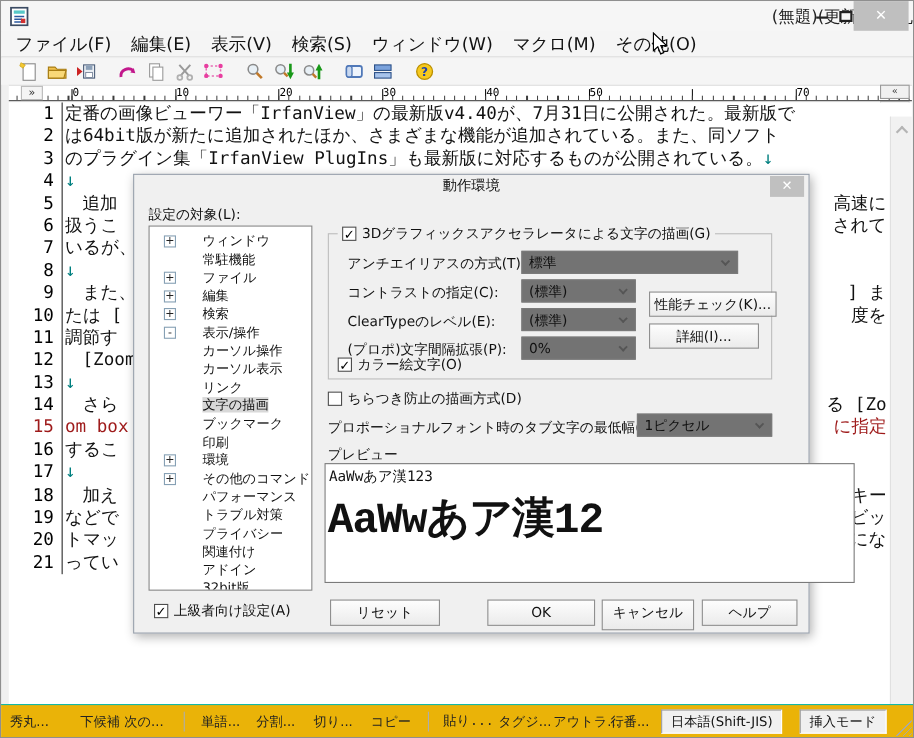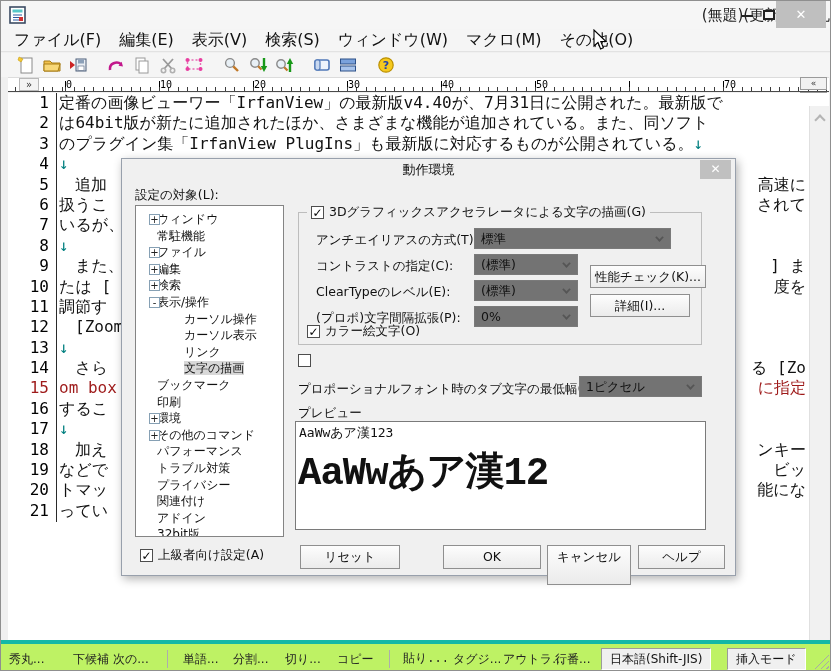--- a/index.html
+++ b/index.html
@@ -42,21 +42,21 @@
   .chev-up{width:8px;height:8px;border-left:2px solid #b4b4b4;border-top:2px solid #b4b4b4;
     transform:rotate(45deg);margin:10px auto 0}
   .lines{position:absolute;top:0;left:0;right:21px}
   .ed-line{position:relative;height:20.4px;line-height:20.4px;white-space:pre;padding-left:51px}
   .lnum{position:absolute;left:0;top:0;width:41px;text-align:right;color:#000}
   .rtext{position:absolute;right:2px;top:0}
   .arrow{color:#007f7f}
   .ed-line.red .lnum,.ed-line.red .ltext,.ed-line.red .rtext{color:#9e1a1a}
   .vline{position:absolute;left:48px;top:0;width:1px;height:429px;background:#2a2a2a}
   
-  .statusbar{position:absolute;left:0;right:0;bottom:0;height:30px;background:#bef264;border-top:4px solid #14b8a6;
+  .statusbar{position:absolute;left:0;right:0;bottom:0;height:30px;background:#eab308;border-top:1px solid #14b8a6;
     font-size:12px}
   .sb-it{position:absolute;top:0;height:30px;line-height:30px;white-space:nowrap;color:#222}
   .sb-it.sbsep{width:1px;height:18px;top:6px;background:#adadad}
   .sb-box{position:absolute;top:4px;height:22px;line-height:20px;padding:0 8px;background:#f0f0f0;
     border:1px solid;border-color:#9b9b9b #ffffff #ffffff #9b9b9b;white-space:nowrap}
   .grip{position:absolute;right:1px;bottom:1px;width:15px;height:15px;
     background:repeating-linear-gradient(135deg,transparent 0 3px,#a8a8a8 3px 4px);
     clip-path:polygon(100% 0,100% 100%,0 100%)}
   
   .dialog{position:absolute;left:120px;top:157px;width:615px;height:418px;background:#f0f0f0;
@@ -66,32 +66,32 @@
     text-align:center;line-height:19px;font-size:12px}
   .abs{position:absolute}
   .cb{width:13px;height:13px;border:1px solid #4d4d4d;background:#fff;display:inline-block;flex:none;
     font-size:12px;line-height:12px;text-align:center;color:#000;font-weight:bold}
   .cbrow{display:flex;align-items:center;gap:5px;white-space:nowrap}
   .tree{position:absolute;left:13px;top:46px;width:149px;height:332px;background:#fff;border:1px solid #848484;
     padding-top:5px;overflow:hidden}
   .titem{position:relative;height:16.6px;line-height:16.6px;font-size:12px;white-space:nowrap}
   .tbox{position:absolute;left:13px;top:3px;width:11px;height:11px;border:1px solid #86a0b4;background:#fff;
     text-align:center;line-height:9px;font-size:10px;color:#222}
-  .titem .lbl{margin-left:21px}
+  .titem .lbl{margin-left:48px}
   .titem.child .lbl{margin-left:48px}
   .titem.selected .lbl{background:#d8d8d8}
   .group{position:absolute;left:176px;top:53px;width:404px;height:133px;border:1px solid #bdbdbd}
   .group-legend{position:absolute;left:8px;top:-9px;background:#f0f0f0;padding:0 4px}
   .combo{position:absolute;background:#737373;border:1px solid #7a7a7a;line-height:19px;padding-left:6px;
     white-space:nowrap;overflow:hidden}
   .combo .chev{position:absolute;right:7px;top:5px;width:7px;height:7px;border-right:2px solid #555;
     border-bottom:2px solid #555;transform:rotate(45deg) scale(.85)}
   .pbtn{position:absolute;background:linear-gradient(#fdfdfd,#ebebeb);border:1px solid #8f8f8f;
     text-align:center;font-size:12.5px;white-space:nowrap}
-  .preview-box{position:absolute;left:173px;top:262px;width:411px;height:109px;background:#fff;
+  .preview-box{position:absolute;left:173px;top:262px;width:482px;height:109px;background:#fff;
     border:1px solid #7a7a7a;overflow:hidden}
   .pv-small{font-family:"DejaVu Sans Mono",monospace;font-size:13px;margin:2px 0 0 3px;white-space:nowrap}
   .pv-large{font-family:Liberation Mono, monospace;font-weight:600;font-size:39px;line-height:64px;
     margin-left:2px;white-space:nowrap;letter-spacing:-1px}
   .cursor{position:absolute;left:592px;top:28px;width:15px;height:22px;pointer-events:none;z-index:50}
 </style>
 </head>
 <body>
 
 <div class="window">
@@ -318,36 +318,37 @@
       <div class="pbtn" style="left:291px;top:52px;width:116px;height:23px;line-height:21px">性能チェック(K)...</div>
       <div class="pbtn" style="left:291px;top:81px;width:100px;height:23px;line-height:21px">詳細(I)...</div>
       <div class="cbrow abs" style="left:8px;top:110px">
         <span class="cb">✓</span>
         <span>カラー絵文字(O)</span>
       </div>
     </div>
 
     <div class="cbrow abs" style="left:176px;top:195px">
       <span class="cb"></span>
+      <span>ちらつき防止の描画方式(D)</span>
     </div>
 
     <div class="abs" style="left:176px;top:222px">プロポーショナルフォント時のタブ文字の最低幅(M):</div>
     <div class="combo" style="left:457px;top:217px;width:123px;height:21px">
       <span>1ピクセル</span><span class="chev"></span>
     </div>
 
     <div class="abs" style="left:176px;top:246px">プレビュー</div>
     <div class="preview-box">
       <div class="pv-small">AaWwあア漢123</div>
       <div class="pv-large">AaWwあア漢12</div>
     </div>
 
     <div class="pbtn" style="left:321px;top:386px;width:98px;height:24px;line-height:22px">OK</div>
     <div class="pbtn" style="left:178px;top:386px;width:100px;height:24px;line-height:22px">リセット</div>
-    <div class="pbtn" style="left:425px;top:386px;width:84px;height:40px;line-height:22px">キャンセル</div>
+    <div class="pbtn" style="left:425px;top:386px;width:84px;height:28px;line-height:22px">キャンセル</div>
     <div class="pbtn" style="left:516px;top:386px;width:87px;height:24px;line-height:22px">ヘルプ</div>
   </div>
 
   <div class="statusbar">
     <div style="position:absolute;inset:0">
 
     <div class="sb-it" style="left: 8px;">秀丸...</div>
         <div class="sb-it" style="left: 72px;">下候補</div>
         <div class="sb-it" style="left: 112px;">次の...</div>
         <div class="sb-it sbsep" style="left: 166px;"></div>

